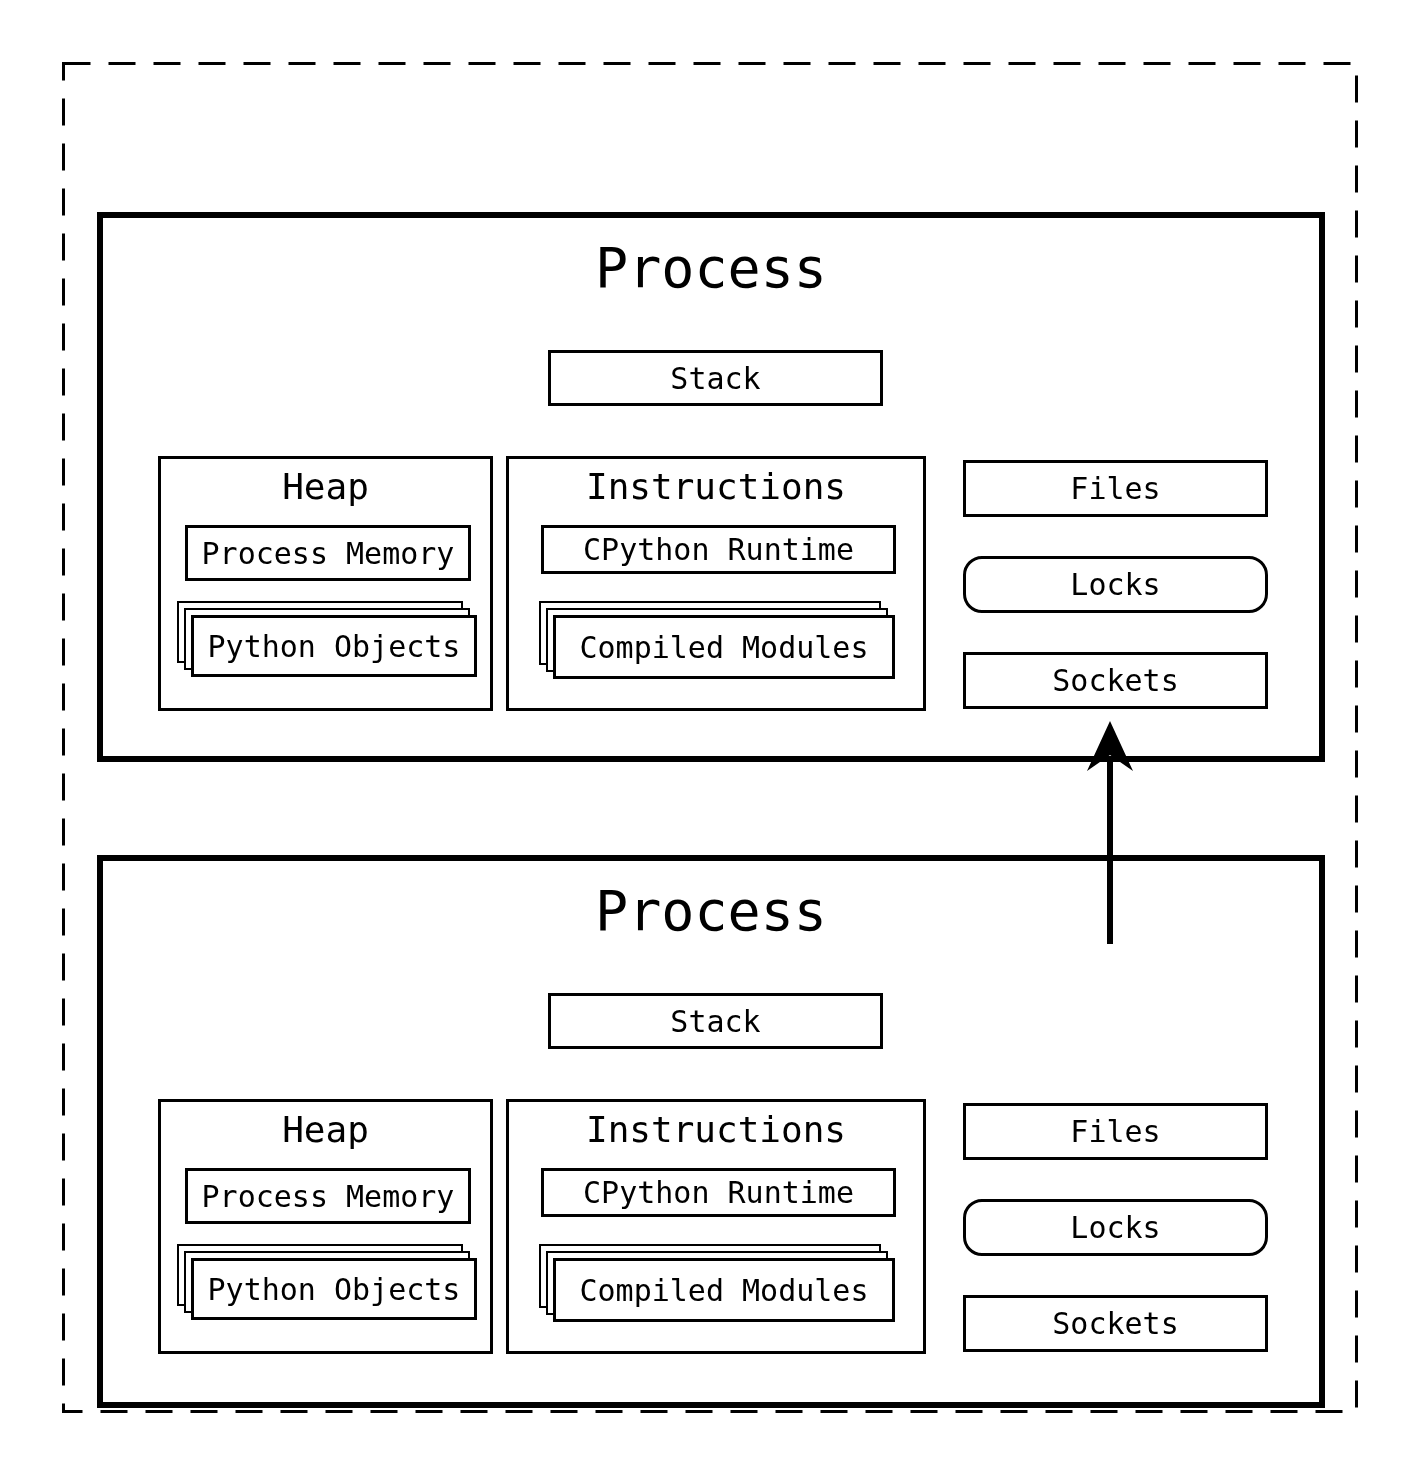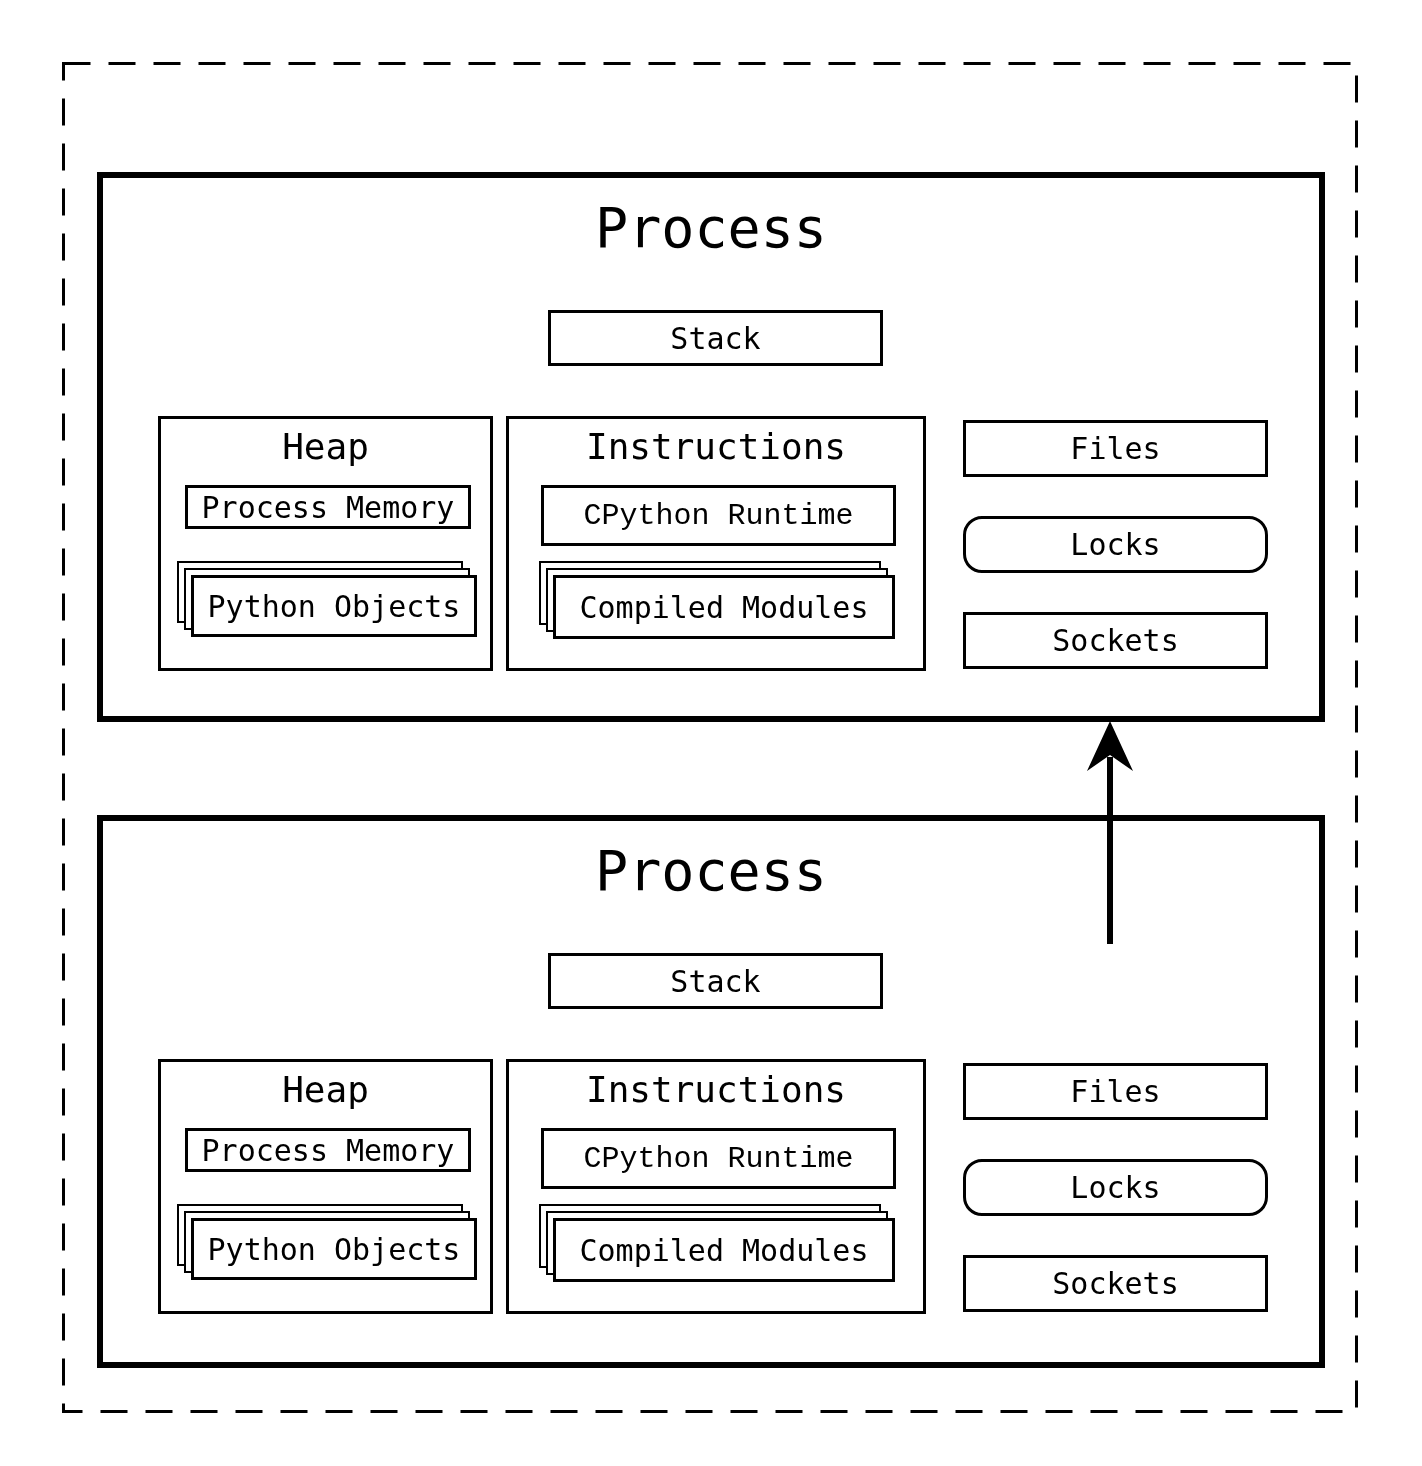--- a/index.html
+++ b/index.html
@@ -28,20 +28,21 @@
     letter-spacing: 1px;
   }
 
   
   .process {
     position: absolute;
     left: 97px;
     width: 1228px;
     border: 6px solid var(--line, #000000);
     background: var(--background, #ffffff);
+    margin-top: 40px;
   }
   #process-top    { top: 172px; height: 550px; }
   #process-bottom { top: 815px; height: 553px; }
 
   .process-title {
     position: absolute;
     top: 18px;
     left: 0;
     width: 100%;
     text-align: center;
@@ -78,22 +79,22 @@
   .container-label {
     position: absolute;
     top: 10px;
     left: 0;
     width: 100%;
     text-align: center;
     font-size: 36px;
     line-height: 36px;
   }
 
-  .memory-box  { left: 24px; top: 66px; width: 286px; height: 44px; }
-  .runtime-box { left: 32px; top: 66px; width: 355px; height: 61px; font-family: Liberation Mono, monospace; }
+  .memory-box  { left: 24px; top: 66px; width: 286px; height: 56px; }
+  .runtime-box { left: 32px; top: 66px; width: 355px; height: 49px; }
 
   
   .stack3 { position: absolute; padding-left: 40px; }
   .heap .stack3         { left: 30px; top: 156px; width: 286px; height: 62px; }
   .instructions .stack3 { left: 44px; top: 156px; width: 342px; height: 64px; }
   .stack3 .layer {
     position: absolute;
     width: 100%;
     height: 100%;
     border: 2px solid var(--line, #000000);

